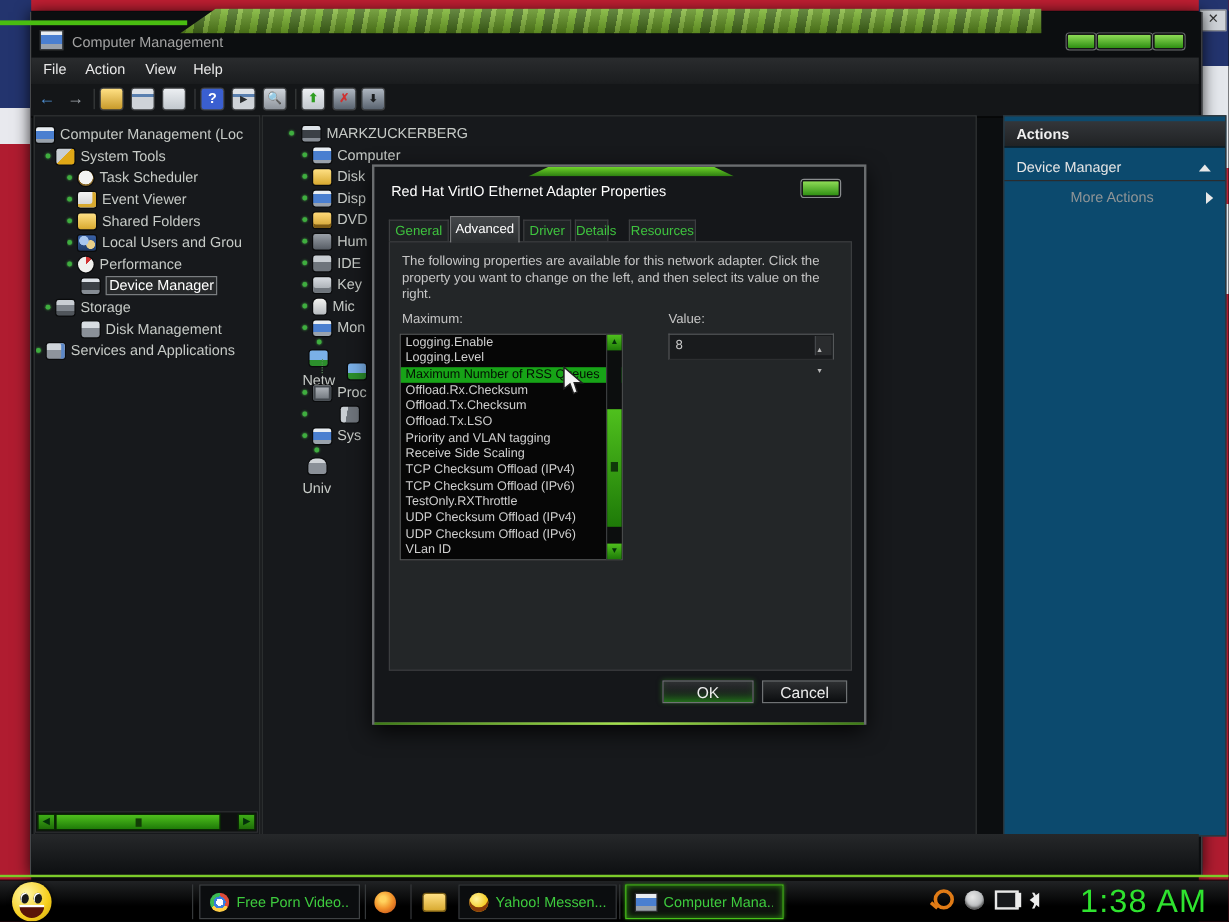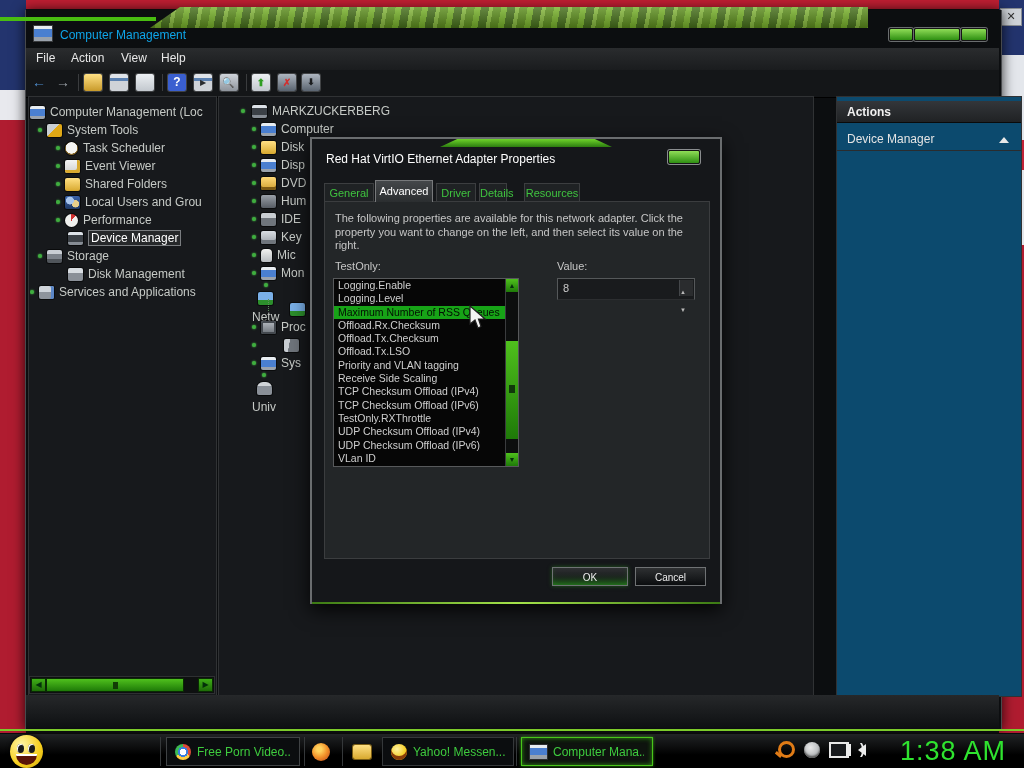--- a/index.html
+++ b/index.html
@@ -16,21 +16,21 @@
     color:#333;font-size:11px;text-align:center;line-height:15px;}
 
   
   .window{left:25px;top:10px;width:975px;height:719px;background:#0c0e10;
     border:1px solid #47494c;border-top:none;box-shadow:0 0 12px rgba(0,0,0,.8);}
   .camo{left:150px;top:7px;width:718px;height:21px;
     background:linear-gradient(rgba(255,255,255,.18),rgba(0,0,0,.25)),
       repeating-linear-gradient(100deg,#5d8f1d 0 8px,#78b32a 8px 14px,#46701a 14px 22px,#86b93c 22px 26px);
     clip-path:polygon(30px 0,100% 0,100% 100%,0 100%);}
   .green-ledge{left:0;top:17px;width:156px;height:4px;background:#49bd11;}
-  .titlebar-text{left:60px;top:28px;color:#0ea5e9;font-size:12px;}
+  .titlebar-text{left:60px;top:28px;color:#a3a3a3;font-size:12px;}
   .title-ic{left:33px;top:25px;width:18px;height:15px;
     background:linear-gradient(#e8edf2 0 3px,#4a7fd0 3px 11px,#9aa2ac 11px);border:1px solid #3a3c3e;}
   .winbtn{top:28px;height:11px;background:linear-gradient(#8fdc57,#2e8f12);border:1px solid #151515;
     box-shadow:0 0 0 1px #6a6d6f;border-radius:2px;}
   .menubar{left:26px;top:48px;width:973px;height:22px;background:linear-gradient(#2a2c2e,#1a1c1e);
     border-bottom:1px solid #0a0a0a;}
   .menuitem{position:absolute;top:3px;color:#e8e8e8;font-size:12px;cursor:default;}
   .toolbar{left:26px;top:70px;width:973px;height:27px;background:#141618;border-bottom:1px solid #000;}
   .ticon{position:absolute;top:4px;width:18px;height:17px;font-size:14px;text-align:center;line-height:17px;}
   .tsep{position:absolute;top:4px;width:1px;height:17px;background:#3a3c3e;}
@@ -104,21 +104,21 @@
   .lb-item.sel{background:#17a317;color:#031003;}
   .lb-scroll{position:absolute;right:0;top:0;width:12px;height:100%;background:#0c0e0e;border-left:1px solid #3a3c3e;}
   .lbs-btn{position:absolute;left:0;width:12px;height:13px;background:linear-gradient(#4fc01d,#1e7a08);color:#04310a;font-size:7px;text-align:center;line-height:13px;}
   .lbs-thumb{position:absolute;left:0;top:62px;width:12px;height:98px;background:linear-gradient(#4fc01d,#1e7a08);}
   .lbs-notch{position:absolute;left:3px;top:44px;width:6px;height:8px;background:#10380a;}
   .spinner{position:absolute;left:232px;top:76px;width:136px;height:20px;background:#191b1d;border:1px solid #55585a;border-bottom-color:#2c2e30;}
   .spin-val{position:absolute;left:5px;top:3px;color:#c9c9c9;font-size:11px;}
   .spin-btns{position:absolute;right:1px;top:1px;width:13px;height:16px;background:#2a2c2e;border-left:1px solid #44474a;}
   .spin-up,.spin-dn{height:8px;color:#b9b9b9;font-size:6px;text-align:center;line-height:8px;}
   .dlg-btn{position:absolute;top:428px;height:19px;background:linear-gradient(#2e3032,#0b0d0f);border:1px solid #6f7274;
-    color:#ececec;font-size:10px;text-align:center;line-height:19px;box-sizing:border-box;}
+    color:#ececec;font-size:13px;text-align:center;line-height:19px;box-sizing:border-box;}
   .dlg-btn.ok{box-shadow:inset 0 -8px 10px -6px #2f9e22,0 0 4px rgba(47,158,34,.5);}
   .dlg-glow{position:absolute;left:0;bottom:-2px;width:100%;height:2px;background:linear-gradient(90deg,#3c7a14,#a4e24a,#3c7a14);}
 
   
   .taskbar{left:0;top:733px;width:1024px;height:35px;background:linear-gradient(#212325,#000 60%);border-top:1px solid #0a0a0a;}
   .smiley{position:absolute;left:10px;top:1px;width:33px;height:33px;border-radius:50%;
     background:radial-gradient(circle at 35% 30%,#fff6a8,#f7cf1d 60%,#caa20e);box-shadow:0 0 4px #000;}
   .sm-eye{position:absolute;top:9px;width:7px;height:9px;border-radius:50%;background:#1a1a1a;box-shadow:inset 1px 1px 0 #fff;}
   .sm-mouth{position:absolute;left:6px;top:19px;width:21px;height:9px;border-radius:0 0 12px 12px;background:#5a1408;border-top:2px solid #fff;}
   .tbtn{position:absolute;top:3px;height:29px;background:#0b0d0f;border:1px solid #3f4244;display:flex;align-items:center;gap:6px;padding:0 8px;box-sizing:border-box;}
@@ -331,39 +331,43 @@
     <span class="ic ic-usb"></span>
     <span>Univ</span>
   </div>
 
   <div class="abs pane-right">
     <div class="ap-header">Actions</div>
     <div class="ap-row1">
       <span>Device Manager</span>
       <span class="tri-up"></span>
     </div>
+    <div class="ap-row2">
+      <span>More Actions</span>
+      <span class="tri-right"></span>
+    </div>
   </div>
 
   <div class="abs statusstrip"></div>
   <div class="abs tb-greenline"></div>
 
   <div class="abs dialog">
     <div class="dlg-accent"></div>
     <div class="dlg-title">Red Hat VirtIO Ethernet Adapter Properties</div>
     <div class="dlg-close"></div>
 
     <div class="tab" style="left:12px;width:50px;">General</div>
     <div class="tab on" style="left:63px;width:58px;">Advanced</div>
     <div class="tab" style="left:124px;width:40px;">Driver</div>
     <div class="tab" style="left:167px;width:28px;">Details</div>
     <div class="tab" style="left:212px;width:56px;">Resources</div>
 
     <div class="dlg-panel">
       <div class="dlg-desc">The following properties are available for this network adapter. Click the property you want to change on the left, and then select its value on the right.</div>
-      <div class="dlg-label" style="left:10px;top:58px;">TestOnly:</div>
+      <div class="dlg-label" style="left:10px;top:58px;">Maximum:</div>
       <div class="dlg-label" style="left:232px;top:58px;">Value:</div>
 
       <div class="listbox">
         <div class="lb-item">Logging.Enable</div>
         <div class="lb-item">Logging.Level</div>
         <div class="lb-item sel">Maximum Number of RSS Queues</div>
         <div class="lb-item">Offload.Rx.Checksum</div>
         <div class="lb-item">Offload.Tx.Checksum</div>
         <div class="lb-item">Offload.Tx.LSO</div>
         <div class="lb-item">Priority and VLAN tagging</div>

